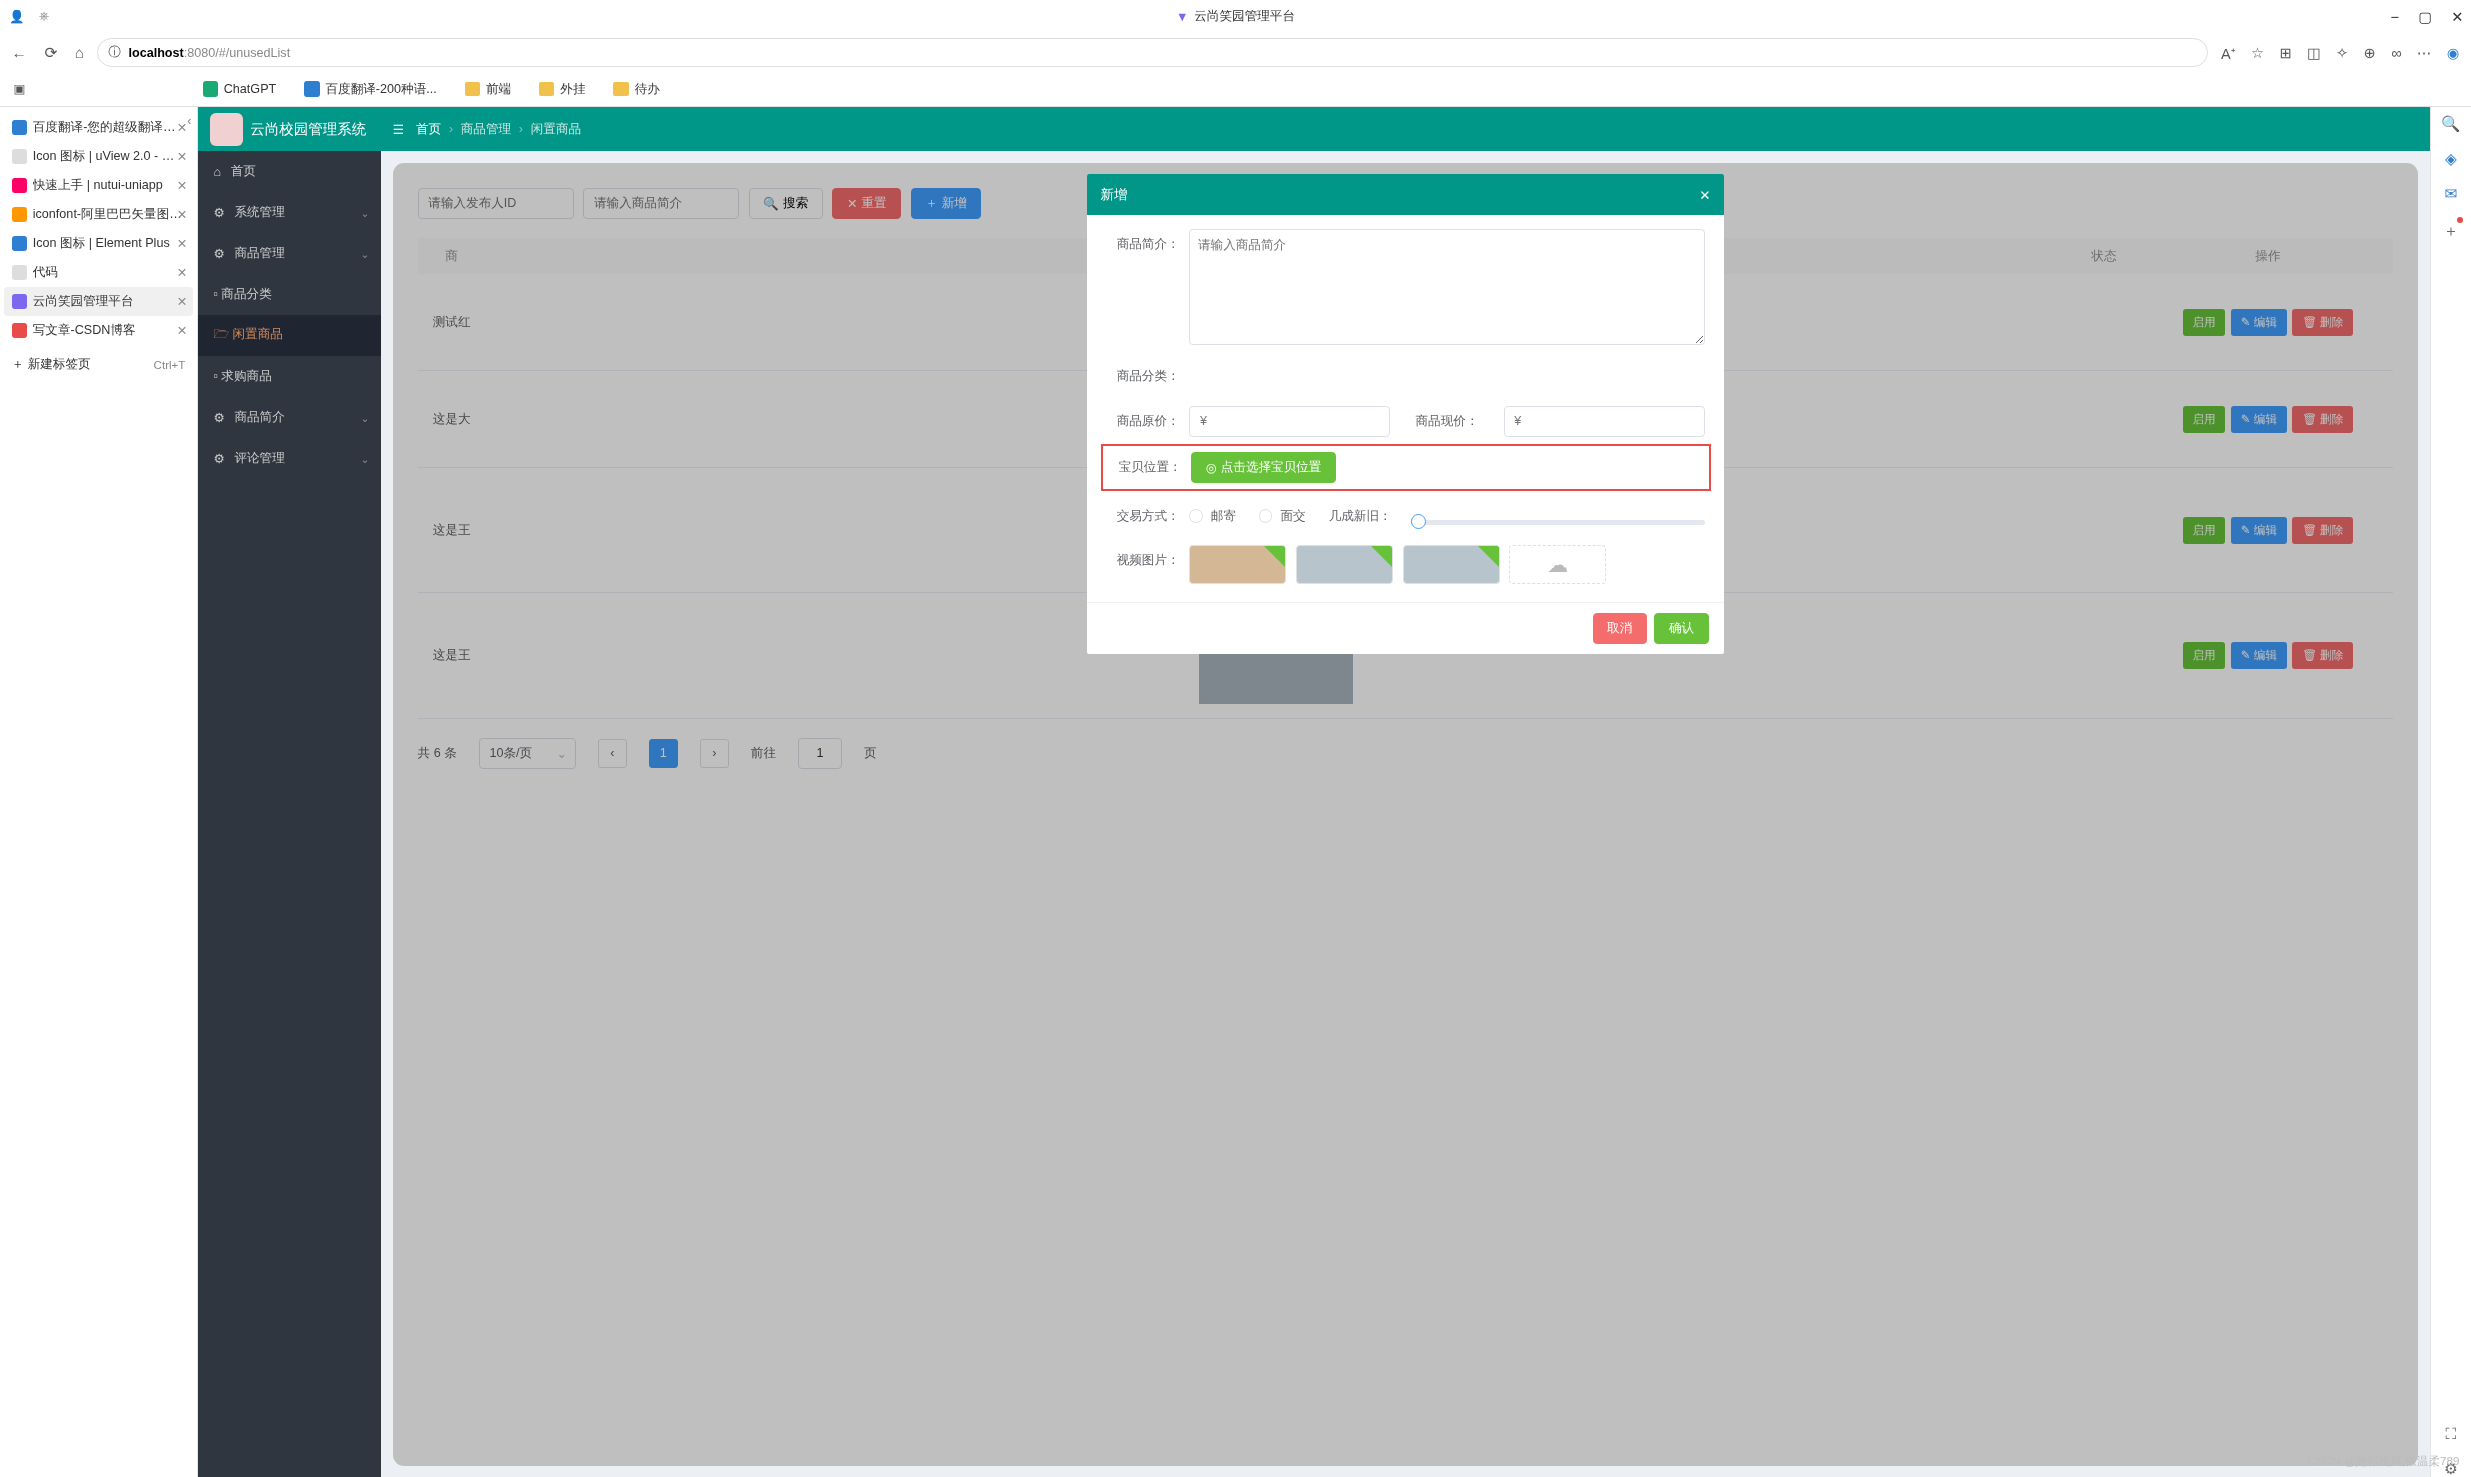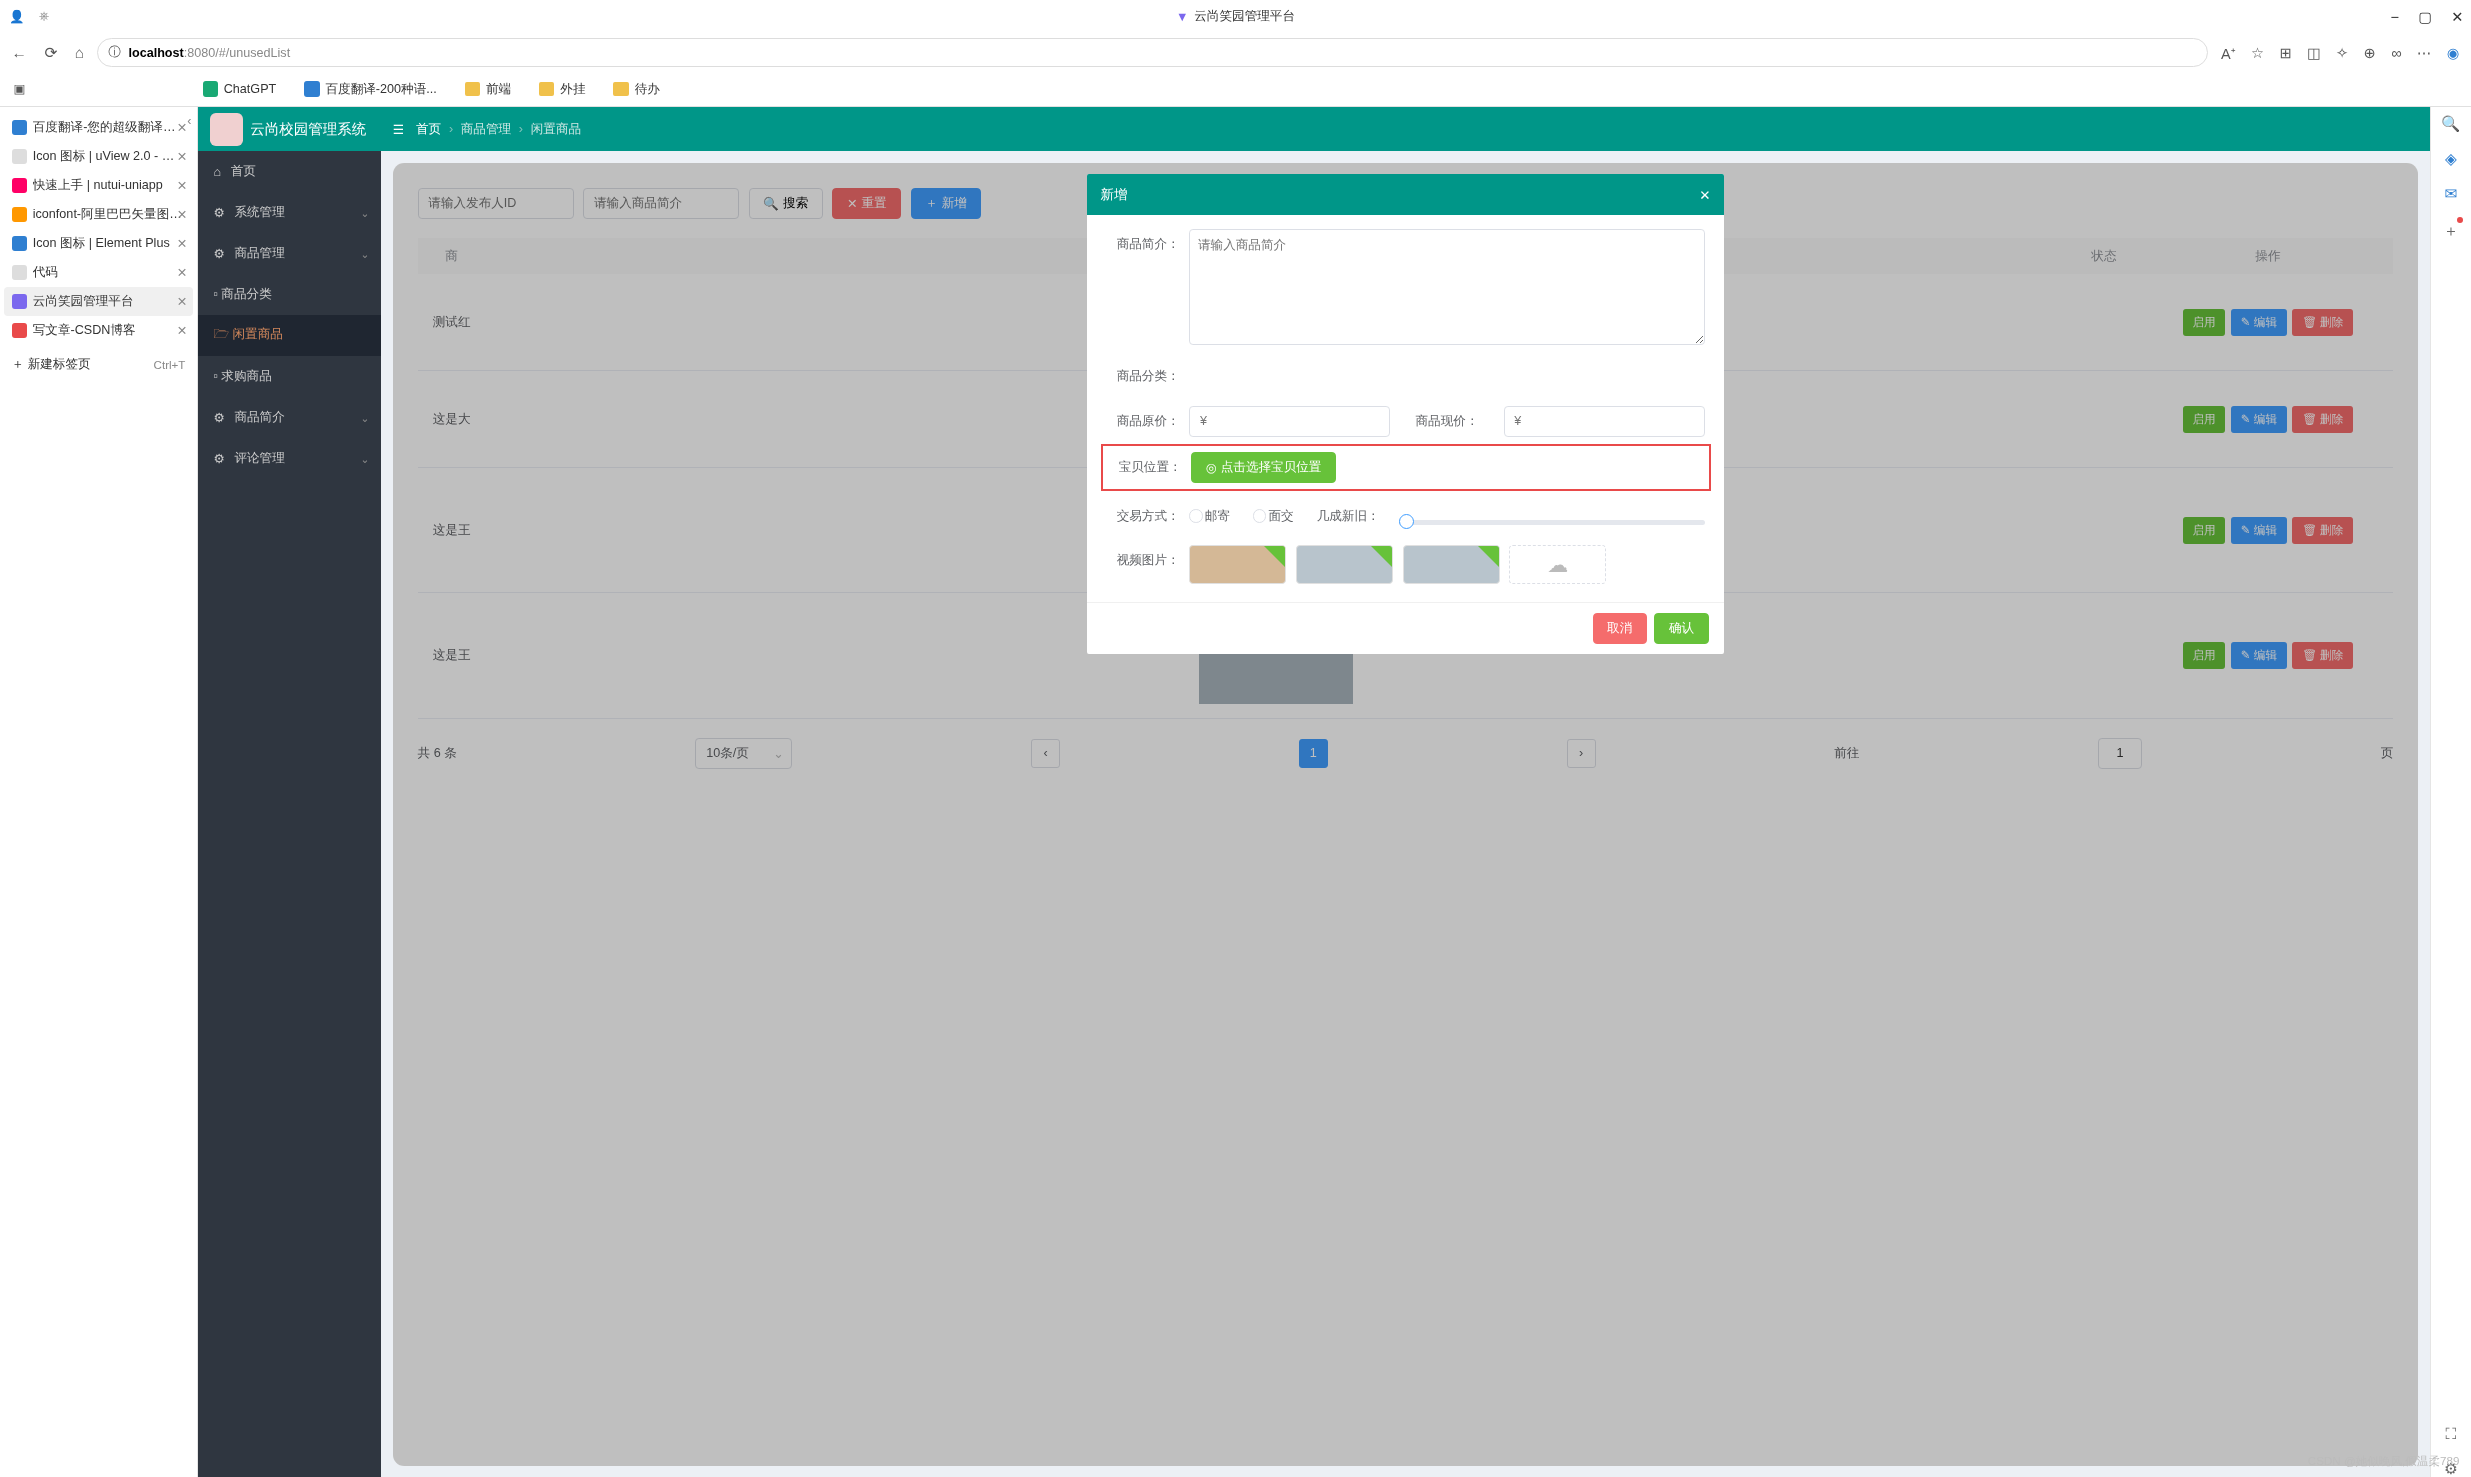--- a/index.html
+++ b/index.html
@@ -52,36 +52,36 @@
 .btn.blue{background:#409eff;color:#fff;border-color:#409eff}
 .btn.green{background:#67c23a;color:#fff;border-color:#67c23a}
 .table-head{display:flex;margin-top:19.3px;background:#fafafa;font-size:12.6px;color:#909399;font-weight:500}
 .table-head>div,.table-row>div{padding:9.7px;flex:1;text-align:center}
 .table-row{display:flex;border-bottom:1px solid #ebeef5;font-size:12.6px;color:#606266;align-items:center;min-height:97px}
 .actions{display:flex;gap:5.8px;justify-content:center}
 .sm-btn{height:27px;padding:0 9.7px;border-radius:2.9px;font-size:11.6px;display:inline-flex;align-items:center;gap:2.9px;color:#fff}
 .sm-btn.green{background:#67c23a}
 .sm-btn.blue{background:#409eff}
 .sm-btn.red{background:#f56c6c}
-.pagination{display:flex;justify-content:space-between;align-items:center;gap:22px;margin-top:19.3px;font-size:12.6px;color:#606266}
+.pagination{display:flex;justify-content:flex-start;align-items:center;gap:22px;margin-top:19.3px;font-size:12.6px;color:#606266}
 .page-btn{width:29px;height:29px;border:1px solid #dcdfe6;border-radius:2.9px;display:flex;align-items:center;justify-content:center}
 .page-btn.active{background:#409eff;color:#fff;border-color:#409eff}
 .modal-mask{position:absolute;inset:0;background:rgba(0,0,0,.25);display:flex;justify-content:center;align-items:flex-start;padding-top:11.6px;z-index:100}
 .modal{width:637px;background:#fff;border-radius:1.9px;overflow:hidden;display:flex;flex-direction:column;max-height:94%}
 .modal-head{height:41px;background:#009688;color:#fff;display:flex;align-items:center;padding:0 13.5px;font-size:13.5px;justify-content:space-between}
 .modal-body{padding:13.5px 19.3px 3.9px;overflow-y:auto;flex:1}
 .form-row{display:flex;margin-bottom:13.5px;align-items:flex-start}
 .form-label{width:83px;text-align:right;padding-right:9.7px;font-size:12.6px;color:#606266;line-height:31px}
 .form-ctrl{flex:1}
 .textarea{width:100%;height:116px;border:1px solid #dcdfe6;border-radius:3.9px;padding:7.7px;font-size:12.6px;resize:vertical}
 .sel{height:31px;border:1px solid #dcdfe6;border-radius:3.9px;padding:0 23px 0 9.7px;font-size:12.6px;color:#606266;position:relative;display:inline-flex;align-items:center;min-width:97px;background:#fff}
 .sel::after{content:"⌄";position:absolute;right:7.7px;color:#bbb}
 .inline-inp{height:31px;border:1px solid #dcdfe6;border-radius:3.9px;padding:0 9.7px;font-size:12.6px;color:#c0c4cc}
 .highlight-box{border:2.9px solid #e94a4a;padding:5.8px;margin:-5.8px;margin-bottom:9.7px}
-.radio{display:inline-flex;align-items:center;gap:2px;margin-right:23px;font-size:12.6px;color:#606266}
+.radio{display:inline-flex;align-items:center;gap:8px;margin-right:23px;font-size:12.6px;color:#606266}
 .radio .dot{width:13.5px;height:13.5px;border:1px solid #dcdfe6;border-radius:50%}
 .slider{flex:1;height:5.8px;background:#e4e7ed;border-radius:2.9px;position:relative;margin-left:9.7px;margin-top:12.6px}
 .slider .handle{width:15.4px;height:15.4px;border:1.9px solid #409eff;background:#fff;border-radius:50%;position:absolute;left:0;top:-5.8px}
 .uploads{display:flex;gap:9.7px}
 .upload-card{width:97px;height:39px;border:1px solid #e0e0e0;border-radius:3.9px;background:#b8c4cc;position:relative;overflow:hidden}
 .upload-card .corner{position:absolute;right:0;top:0;width:0;height:0;border-left:21px solid transparent;border-top:21px solid #67c23a}
 .upload-empty{width:97px;height:39px;border:1px dashed #dcdfe6;border-radius:3.9px;display:flex;align-items:center;justify-content:center;color:#bbb;font-size:21px}
 .modal-foot{height:52px;display:flex;align-items:center;justify-content:flex-end;padding:0 15.4px;gap:7.7px;border-top:1px solid #f0f0f0}
 .right-rail{width:41px;border-left:1px solid #e5e5e5;display:flex;flex-direction:column;align-items:center;padding-top:7.7px;gap:17.4px;color:#666;font-size:15.4px}
 .img-ph{width:154px;height:97px;background:#a8b5bd;margin:3.9px auto}

